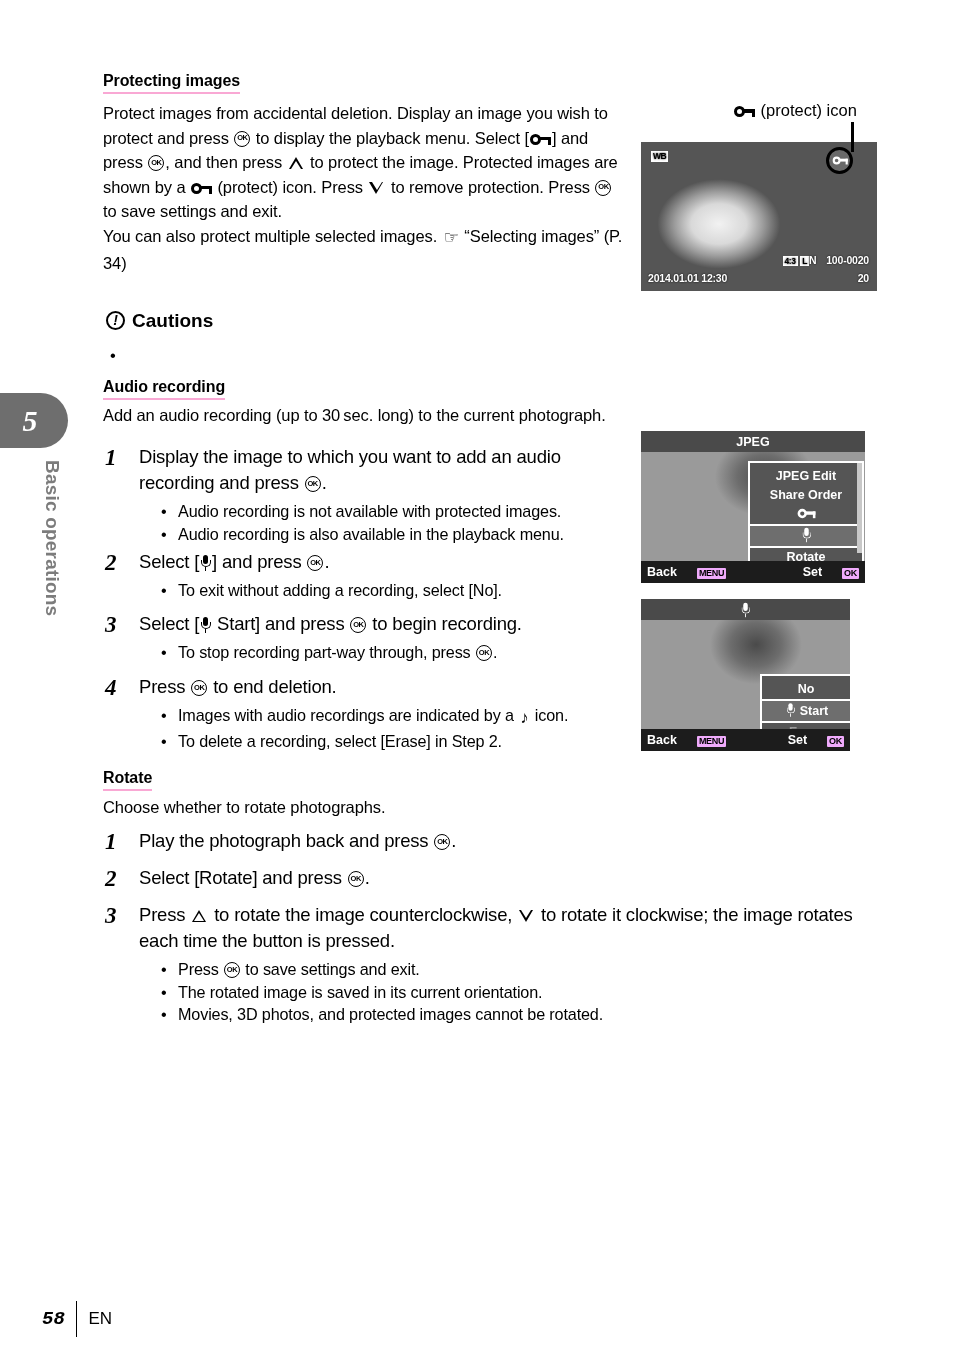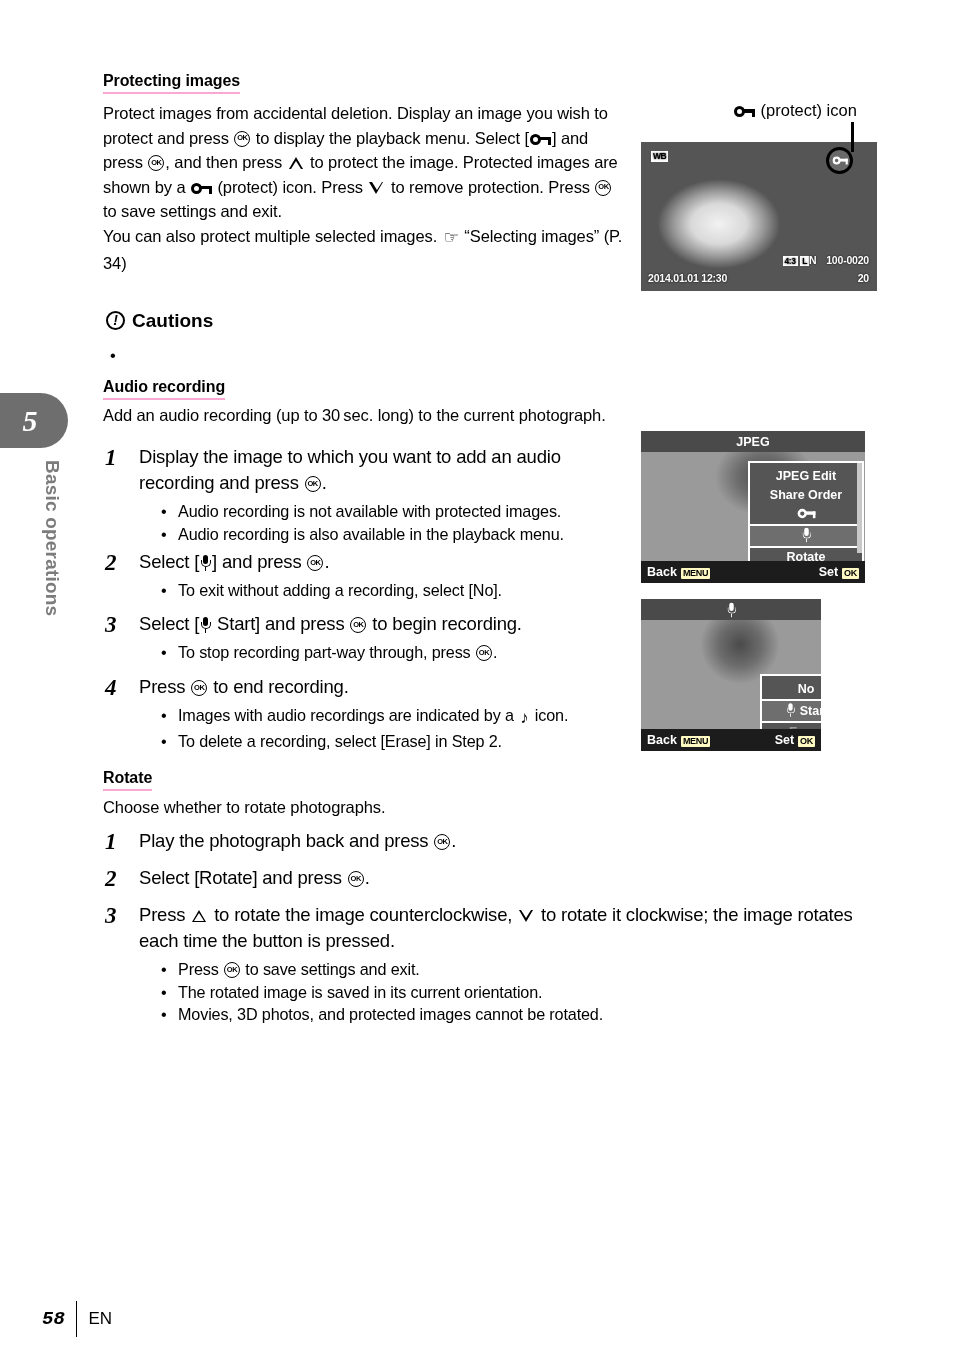--- a/index.html
+++ b/index.html
@@ -306,26 +306,26 @@
     font-weight: bold;
     display: flex;
     align-items: center;
     justify-content: space-between;
     padding: 0 6px;
     box-sizing: border-box;
     z-index: 5;
   }
   .kbd {
     display: inline-block;
-    background: #fef9c3;
+    background: #f0abfc;
     color: #000;
     font-size: 9px;
     font-weight: bold;
     padding: 1px 2px;
-    margin-left: 4px;
+    margin-left: 20px;
     line-height: 1;
     border-radius: 1px;
     letter-spacing: -0.3px;
   }
   .cam-menu {
     position: absolute;
     background: #555;
     border: 2px solid #fff;
     color: #fff;
     z-index: 4;
@@ -524,21 +524,21 @@
           <span class="sub-bullet">•</span>
           <span><span>To stop recording part-way through, press </span><span class="ok-btn"></span><span>.</span></span>
         </div>
     </div>
   </div>
 </div>
 
 <div class="step" style="left:105px; top:674px; width:560px;">
   <div class="step-num">4</div>
   <div class="step-body">
-    <span>Press </span><span class="ok-btn"></span><span> to end recording.</span>
+    <span>Press </span><span class="ok-btn"></span><span> to end deletion.</span>
     <div class="sub-list">
       <div class="sub-item">
           <span class="sub-bullet">•</span>
           <span><span>Images with audio recordings are indicated by a </span><span class="note-icon">♪</span><span> icon.</span></span>
         </div>
       <div class="sub-item">
           <span class="sub-bullet">•</span>
           <span>To delete a recording, select [Erase] in Step 2.</span>
         </div>
     </div>
@@ -567,21 +567,21 @@
         <polygon points="11,2.6 11,7.4 15,5" fill="#fff"></polygon>
       </svg>
     </div>
   </div>
   <div class="cam-footer">
     <span><span>Back</span><span class="kbd">MENU</span></span>
     <span><span>Set</span><span class="kbd">OK</span></span>
   </div>
 </div>
 
-<div class="cam" style="left:641px; top:599px; width:180px; height:152px;">
+<div class="cam" style="left:641px; top:599px; width:180px; height:152px;padding-left:29px;">
   <div class="cam-photo photo-mother"></div>
   <div class="cam-title">
     <span class="mic-icon" style="filter:invert(1); transform:scale(0.9);">
         <span class="mbody"></span>
         <span class="marc"></span>
         <span class="mstem"></span>
       </span>
   </div>
   <div class="cam-menu" style="left:119px; top:75px; width:92px; padding:4px 0 5px;">
     <div class="cam-menu-item"><span>No</span></div>

